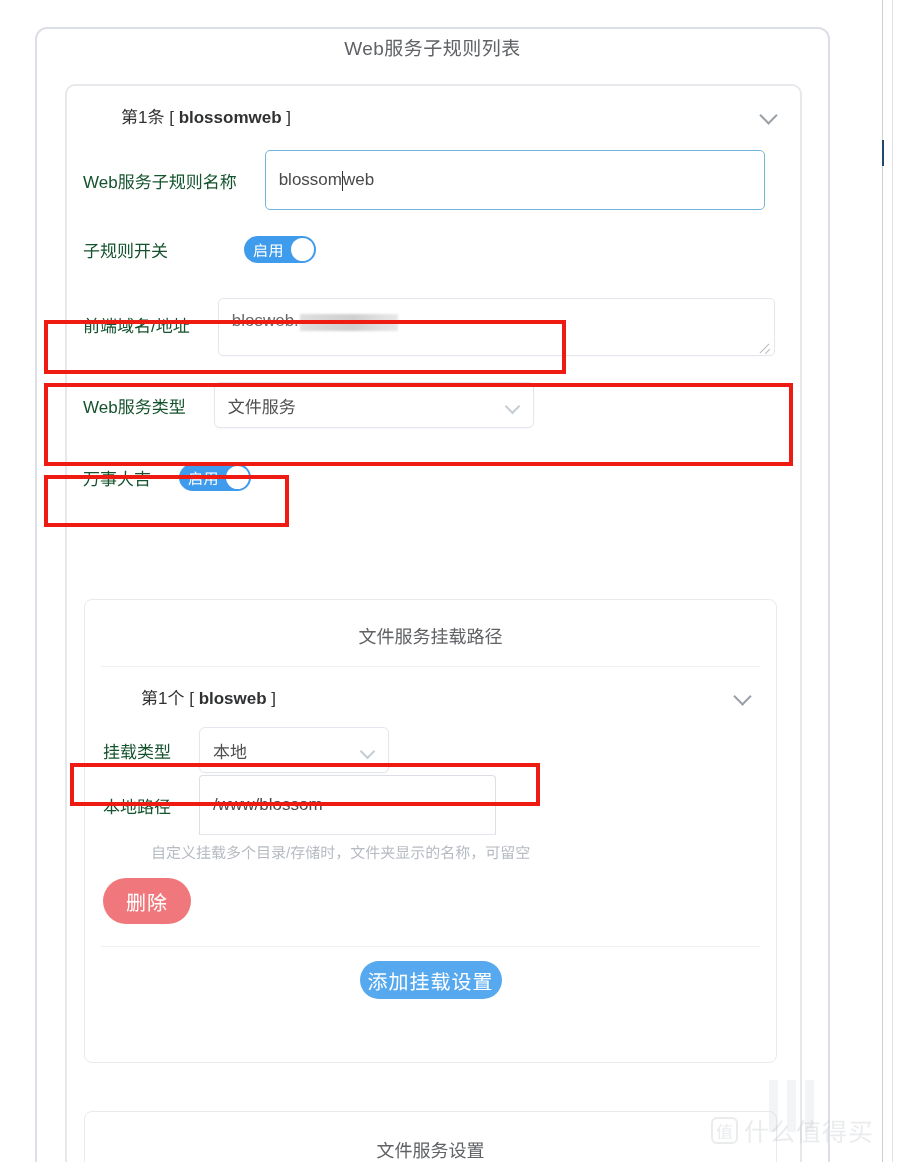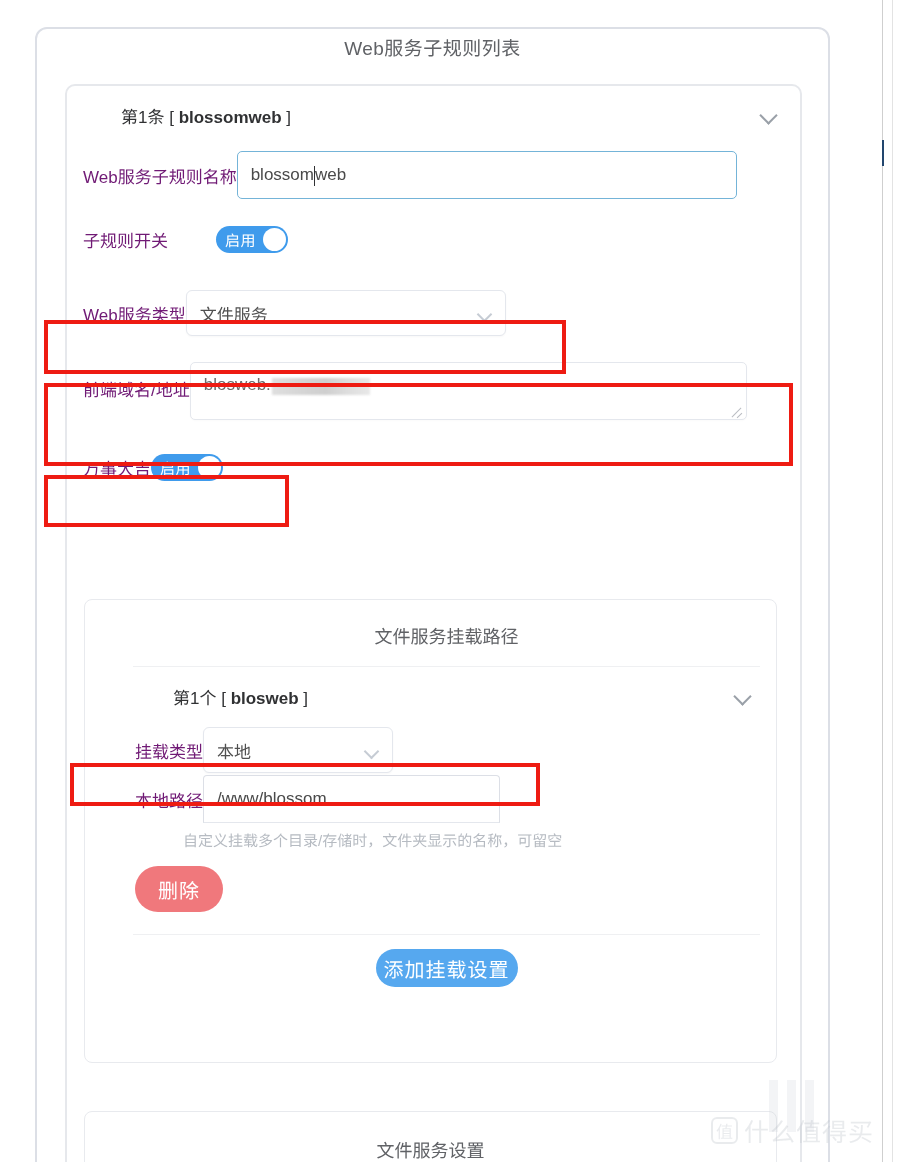--- a/index.html
+++ b/index.html
@@ -89,33 +89,33 @@
   }
   .chev.light::before { border-color: #9aa0a8; }
 
   
   .row {
     display: flex; align-items: center;
     margin: 0 0 0 0;
     min-height: 50px;
   }
   .row-label {
-    font-size: 17px; color: #701a75;
+    font-size: 17px; color: #14532d;
     white-space: nowrap;
-    margin-right: 0;
+    margin-right: 28px;
     text-align: right;
   }
   .hint {
     font-size: 15px; color: #b6bbc2;
     margin: 6px 0 0 48px;
   }
 
   
   .inp {
-    height: 48px;
+    height: 60px;
     border: 1px solid #dcdfe6;
     border-radius: 6px;
     background: #fff;
     color: #4a4a4a;
     font-size: 17px;
     padding: 0 13px;
     font-family: inherit;
     display: flex; align-items: center;
     outline: none;
   }
@@ -231,21 +231,20 @@
   }
 
   
   .sub-card {
     position: absolute;
     left: 47px; top: 570px;
     width: 693px; height: 464px;
     border: 1px solid #e8eaee;
     border-radius: 8px;
     background: #fff;
-    padding-left: 32px;
   }
   .sub-card .sub-title {
     text-align: center;
     color: #606266;
     font-size: 18px;
     padding: 22px 0 18px;
   }
   .hr { height: 1px; background: #eff0f2; margin: 0 16px; }
   .sub-body { padding: 0 18px; }
 
@@ -333,44 +332,44 @@
             <span>web</span>
           </div>
       </div>
 
       <div class="row" style="margin-top:14px;gap:48px;">
         <span class="row-label">子规则开关</span>
         <span class="switch">
           <span class="txt">启用</span>
           <span class="knob"></span>
         </span>
-      </div>
-
-      <div class="row" style="margin-top:24px;">
-        <span class="row-label">Web服务类型</span>
-        <div class="sel type-select">
-          <span class="val">文件服务</span>
-          <span class="arrow"></span>
-        </div>
       </div>
 
       <div class="row" style="margin-top:24px;align-items:flex-start;">
         <span class="row-label" style="margin-top:14px;">前端域名/地址</span>
         <div class="ta">
           <span class="tatext">
               <span>blosweb.</span>
               <span class="redacted"></span>
             </span>
           <span class="grip">
               <i></i>
               <i></i>
             </span>
         </div>
       </div>
 
+      <div class="row" style="margin-top:24px;">
+        <span class="row-label">Web服务类型</span>
+        <div class="sel type-select">
+          <span class="val">文件服务</span>
+          <span class="arrow"></span>
+        </div>
+      </div>
+
       <div class="row" style="margin-top:22px;">
         <span class="row-label">万事大吉</span>
         <span class="switch">
           <span class="txt">启用</span>
           <span class="knob"></span>
         </span>
       </div>
 
     </div>
 

